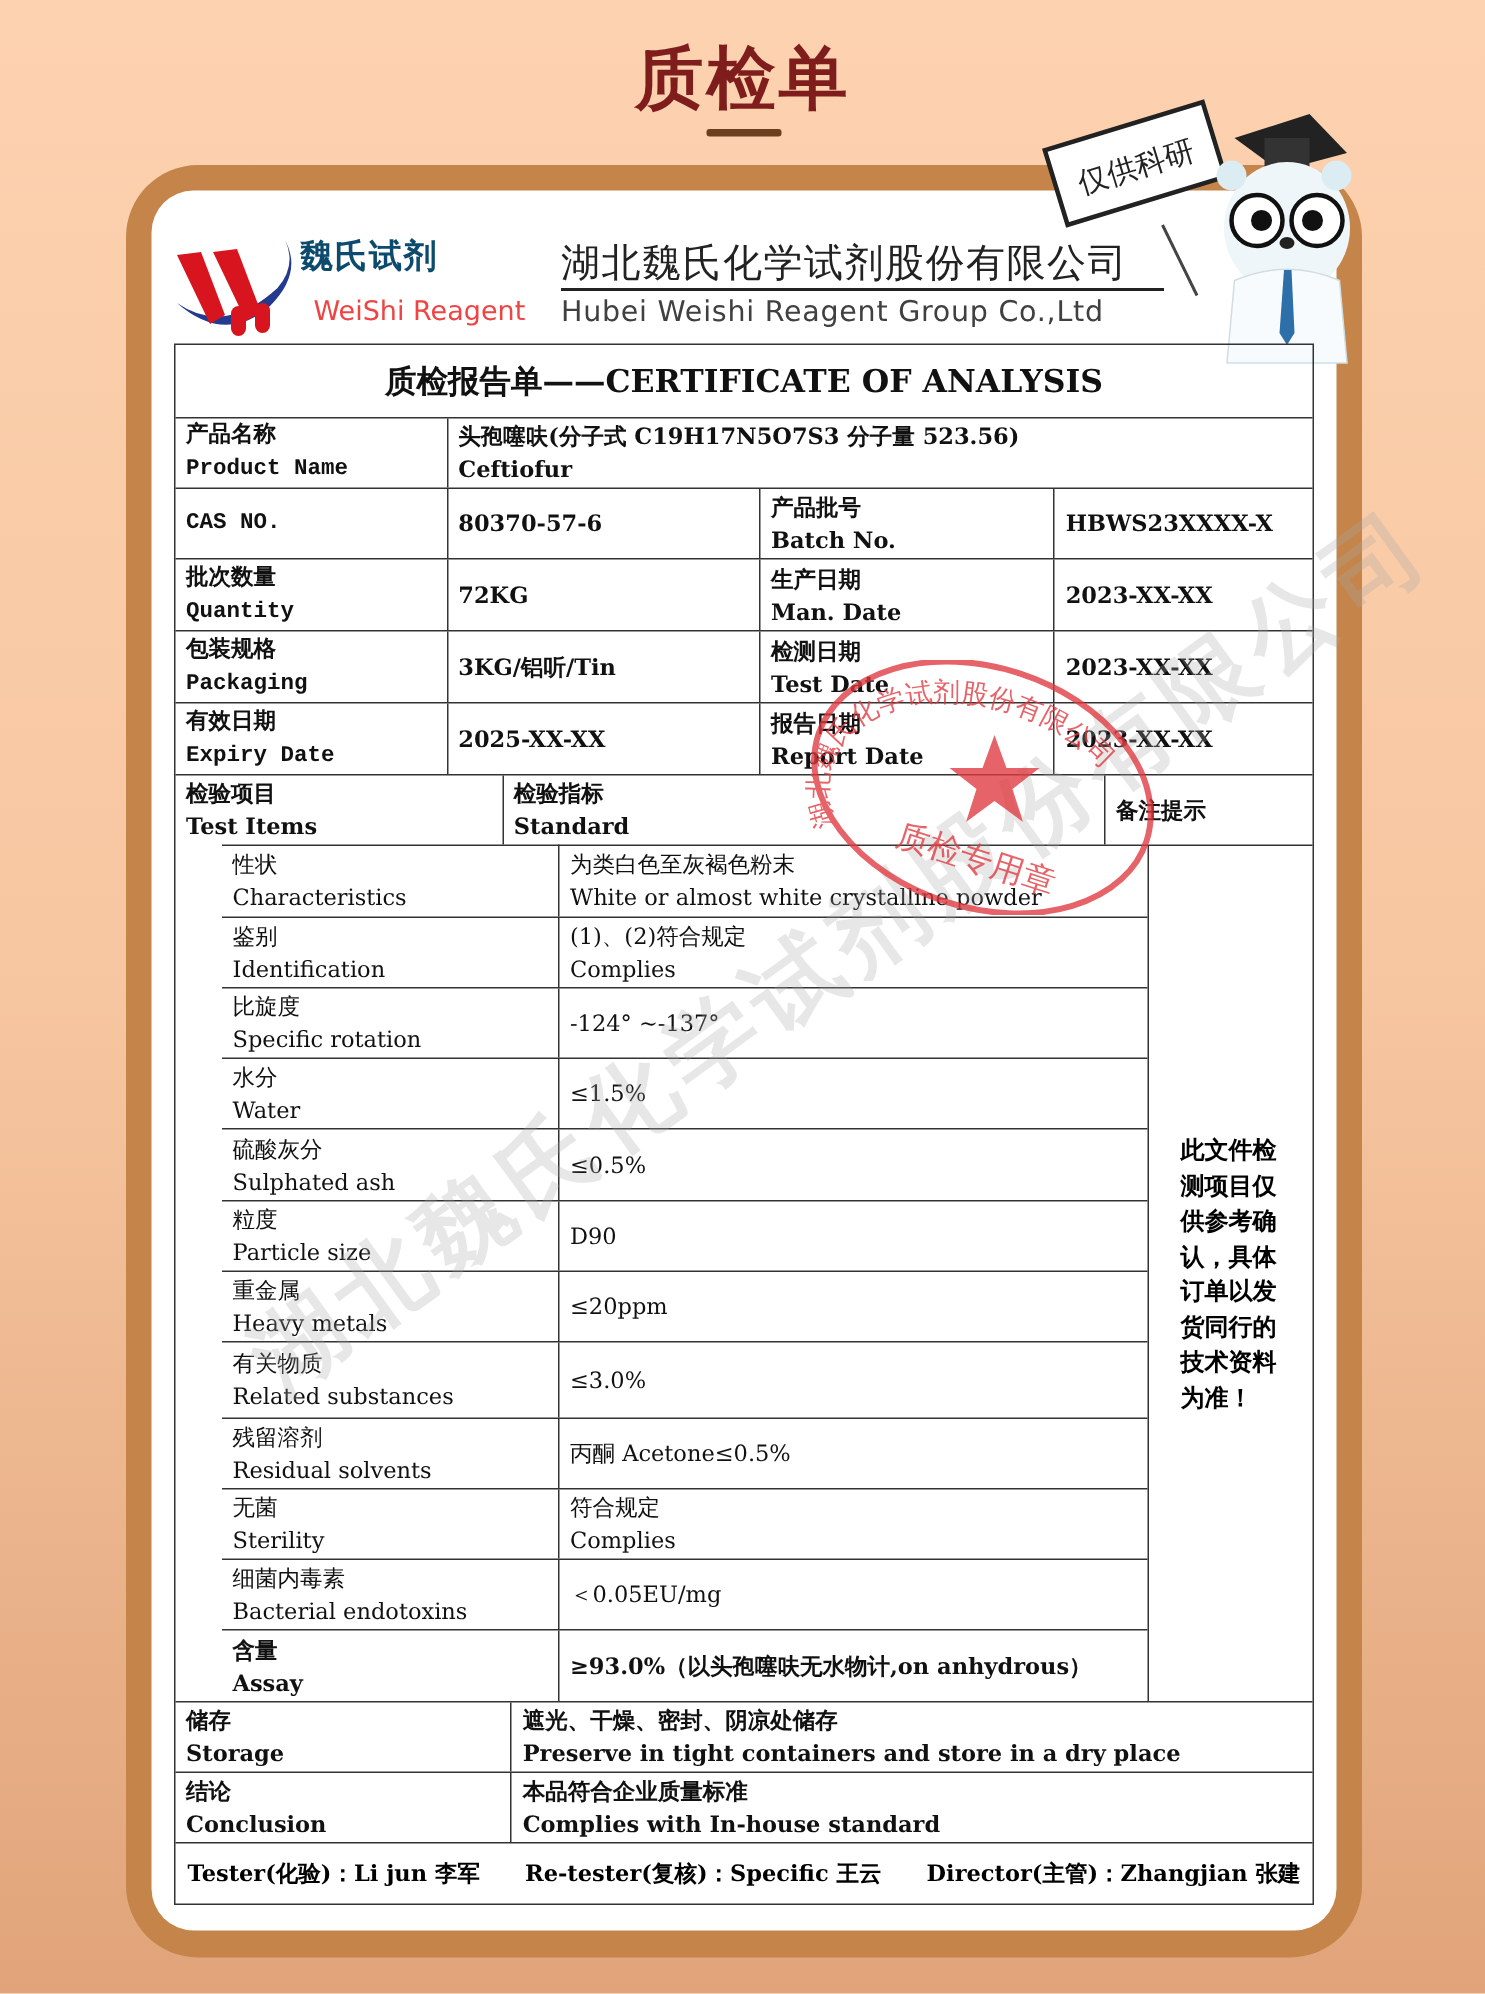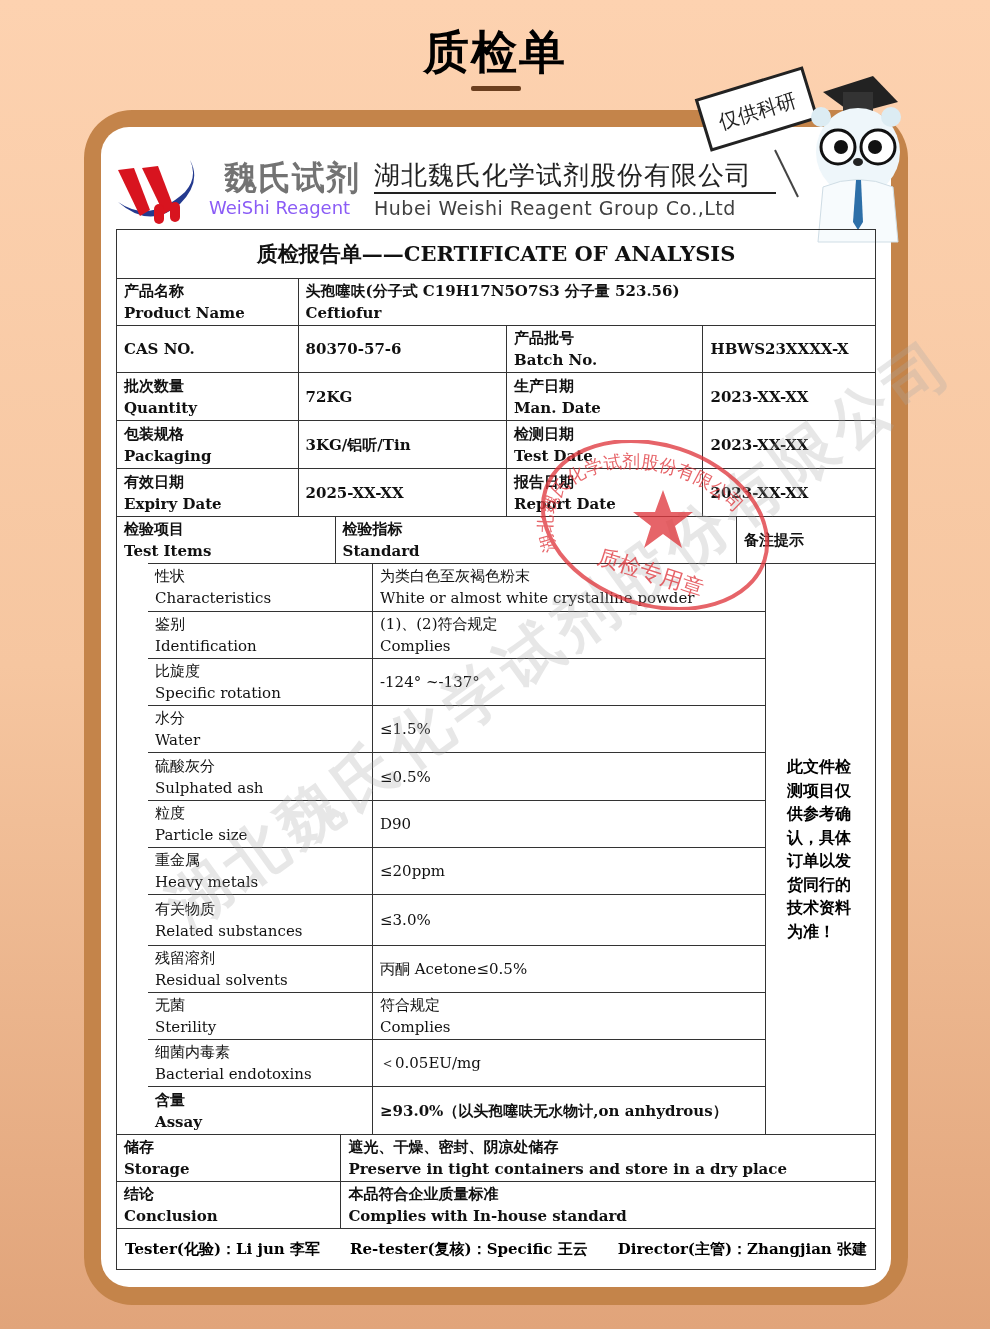--- a/index.html
+++ b/index.html
@@ -5,43 +5,43 @@
     * { box-sizing: border-box; margin: 0; padding: 0; }
     html, body { width: 990px; height: 1329px; overflow: hidden; }
     body {
       background: linear-gradient(180deg, #fdd2b0 0%, #f6c6a0 50%, #e1a47a 100%);
       font-family: "DejaVu Serif", serif;
       position: relative;
     }
     .page-title {
       position: absolute; left: 0; width: 990px; top: 22px;
       text-align: center; font-family: "DejaVu Sans", sans-serif;
-      font-size: 46px; font-weight: bold; color: #000000; letter-spacing: 2px;
+      font-size: 46px; font-weight: bold; color: #7f1d1d; letter-spacing: 2px;
     }
     .title-underline {
       position: absolute; left: 471px; top: 86px; width: 50px; height: 5px;
       background: #6b3f1f; border-radius: 2px;
     }
     .frame {
       position: absolute; left: 84px; top: 110px; width: 824px; height: 1195px;
       background: #c4844a; border-radius: 48px;
     }
     .paper {
       position: absolute; left: 101px; top: 127px; width: 790px; height: 1160px;
       background: #fff; border-radius: 28px; overflow: hidden;
     }
     
     .logo { position: absolute; left: 110px; top: 152px; width: 95px; height: 75px; }
     .brand-cn {
-      position: absolute; left: 224px; top: 156px; font-family: "DejaVu Sans", sans-serif;
-      font-size: 33px; font-weight: bold; color: #737373; letter-spacing: 1px;
+      position: absolute; left: 200px; top: 156px; font-family: "DejaVu Sans", sans-serif;
+      font-size: 22px; font-weight: bold; color: #0c4a6e; letter-spacing: 1px;
     }
     .brand-en {
       position: absolute; left: 209px; top: 197px; font-family: "DejaVu Sans", sans-serif;
-      font-size: 18px; color: #8b5cf6;
+      font-size: 18px; color: #ef4444;
     }
     .company-cn {
       position: absolute; left: 374px; top: 158px; font-family: "DejaVu Sans", sans-serif;
       font-size: 26px; color: #222; letter-spacing: 1px;
     }
     .company-line { position: absolute; left: 374px; top: 192px; width: 402px; height: 2px; background: #222; }
     .company-en {
       position: absolute; left: 374px; top: 197px; font-family: "DejaVu Sans", sans-serif;
       font-size: 19px; color: #404040; letter-spacing: 0.5px;
     }
@@ -56,21 +56,21 @@
       padding: 2px 7px; font-size: 15px; line-height: 22px; color: #111;
       display: flex; flex-direction: column; justify-content: center;
       border-left: 1.5px solid #333;
     }
     .cell:first-child { border-left: none; }
     .b { font-weight: bold; }
     .coa-title {
       height: 48px; justify-content: center; align-items: center; width: 100%;
       font-size: 21px; font-weight: bold; flex-direction: row;
     }
-    .c1 { width: 181px; }
+    .c1 { width: 181px; font-family: Liberation Mono, monospace; }
     .c2 { width: 209px; }
     .c3 { width: 197px; }
     .c4 { width: 173px; }
     .c2wide { width: 579px; }
     .t1 { width: 224px; }
     .t2 { width: 393px; }
     .t3 { width: 143px; margin-left: 20px; }
     .r47 { height: 47px; }
     .r48 { height: 48px; }
     .tests-wrap { display: flex; border-top: 1.5px solid #333; margin-left: 31px; }

